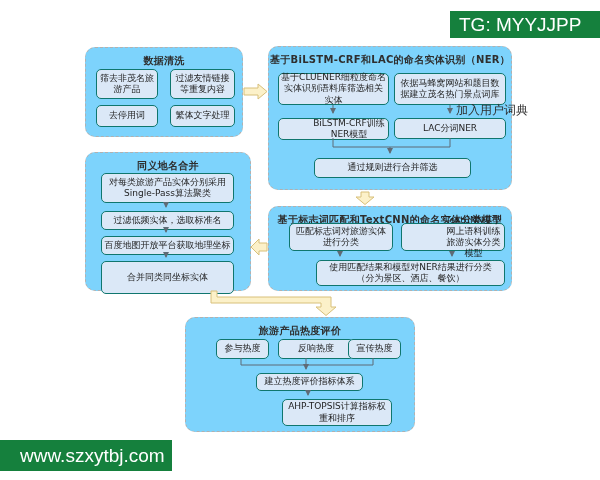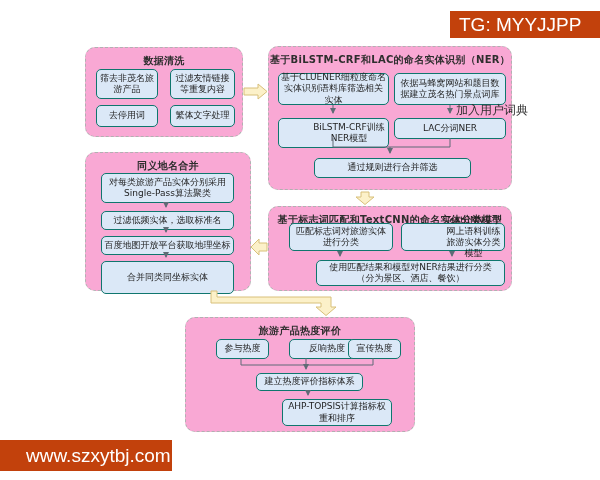--- a/index.html
+++ b/index.html
@@ -3,21 +3,21 @@
 <meta charset="utf-8">
 <style>
   html,body { margin:0; padding:0; background:#ffffff; }
   .canvas {
     position:relative; width:600px; height:480px; overflow:hidden;
     background:#ffffff;
     font-family:"DejaVu Sans","Liberation Sans",sans-serif;
   }
   
   .group {
-    position:absolute; background:#f9a8d4;
+    position:absolute; background:#7dd3fc;
     border:1px dashed #b1b1b1; border-radius:10px;
     box-sizing:border-box;
   }
   .g-dc   { left:85px;  top:47px;  width:158px; height:90px; }
   .g-ner  { left:268px; top:46px;  width:244px; height:144px; }
   .g-syn  { left:85px;  top:152px; width:166px; height:139px; }
   .g-cls  { left:268px; top:206px; width:244px; height:85px; }
   .g-heat { left:185px; top:317px; width:230px; height:115px; }
   .gtitle {
     position:absolute; left:0; right:0; top:6px; text-align:center;
@@ -31,58 +31,58 @@
     text-align:center; font-size:9px; line-height:1.25; color:#1e1e1e;
     padding:1px 2px;
   }
   .dc-1 { left:10px;  top:21px; width:62px;  height:30px; }
   .dc-2 { left:84px;  top:21px; width:65px;  height:30px; }
   .dc-3 { left:10px;  top:57px; width:62px;  height:22px; }
   .dc-4 { left:84px;  top:57px; width:65px;  height:22px; }
 
   .ner-a { left:9px;   top:26px;  width:111px; height:32px; }
   .ner-b { left:125px; top:26px;  width:112px; height:32px; }
-  .ner-c { left:9px;   top:71px;  width:111px; height:30px;padding-left:33px; }
+  .ner-c { left:9px;   top:71px;  width:111px; height:22px;padding-left:33px; }
   .ner-d { left:125px; top:71px;  width:112px; height:21px; }
   .ner-e { left:45px;  top:111px; width:157px; height:20px; }
 
   .syn-1 { left:15px; top:20px;  width:133px; height:30px; }
   .syn-2 { left:15px; top:58px;  width:133px; height:19px; }
   .syn-3 { left:15px; top:83px;  width:133px; height:19px; }
   .syn-4 { left:15px; top:108px; width:133px; height:33px; }
 
   .cls-1 { left:20px;  top:16px; width:104px; height:28px; }
   .cls-2 { left:132px; top:16px; width:104px; height:28px;padding-left:43px; }
   .cls-3 { left:35px;  top:53px; width:189px; height:26px;margin-left:12px; }
 
   .heat-1 { left:30px;  top:21px; width:53px;  height:20px; }
-  .heat-2 { left:92px;  top:21px; width:76px;  height:20px;margin-left:11px; }
+  .heat-2 { left:92px;  top:21px; width:76px;  height:20px; }
   .heat-3 { left:162px; top:21px; width:53px;  height:20px; }
   .heat-4 { left:70px;  top:55px; width:107px; height:18px; }
   .heat-5 { left:68px;  top:81px; width:110px; height:27px;margin-left:28px; }
 
   .edge-label {
     position:absolute; left:456px; top:102px;
     font-size:12px; color:#2e2e2e; white-space:nowrap;
   }
   
   .overlay {
     position:absolute; left:0; top:0; width:600px; height:480px;
     pointer-events:none; z-index:5;
   }
   .blockarrow { fill:#fcf1c9; stroke:#d8c07a; stroke-width:1; stroke-linejoin:round; }
   .thin { stroke:#5f6b76; stroke-width:1; fill:none; }
   
   .wm {
-    position:absolute; background:#c2410c; color:#ffffff;
+    position:absolute; background:#15803d; color:#ffffff;
     font-family:"Liberation Sans",sans-serif; font-size:19px;
     display:flex; align-items:center; box-sizing:border-box; z-index:10;
   }
   .wm-top    { left:450px; top:11px;  width:150px; height:27px; padding-left:9px; }
-  .wm-bottom { left:0;     top:440px; width:172px; height:31px; padding-left:26px; }
+  .wm-bottom { left:0;     top:440px; width:172px; height:31px; padding-left:20px; }
 </style>
 </head>
 <body>
 
 <div class="canvas">
 
   <section class="group g-dc">
     <div class="gtitle">数据清洗</div>
     <div class="node dc-1">筛去非茂名旅游产品</div>
     <div class="node dc-2">过滤友情链接等重复内容</div>

